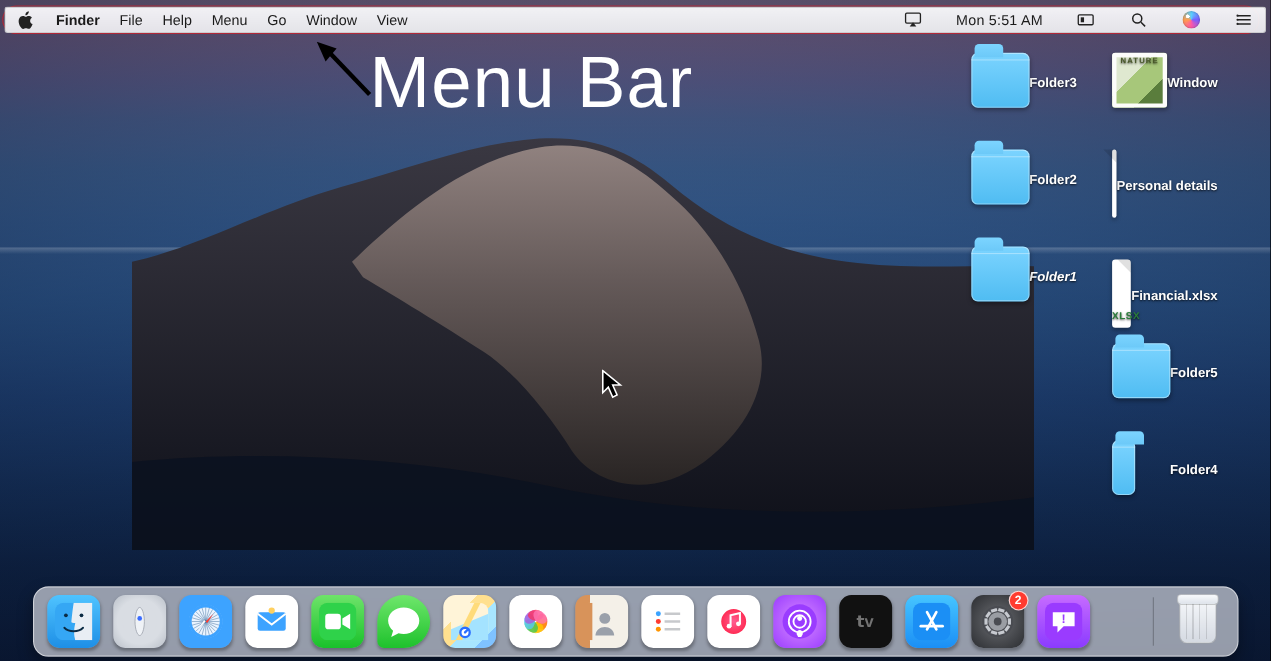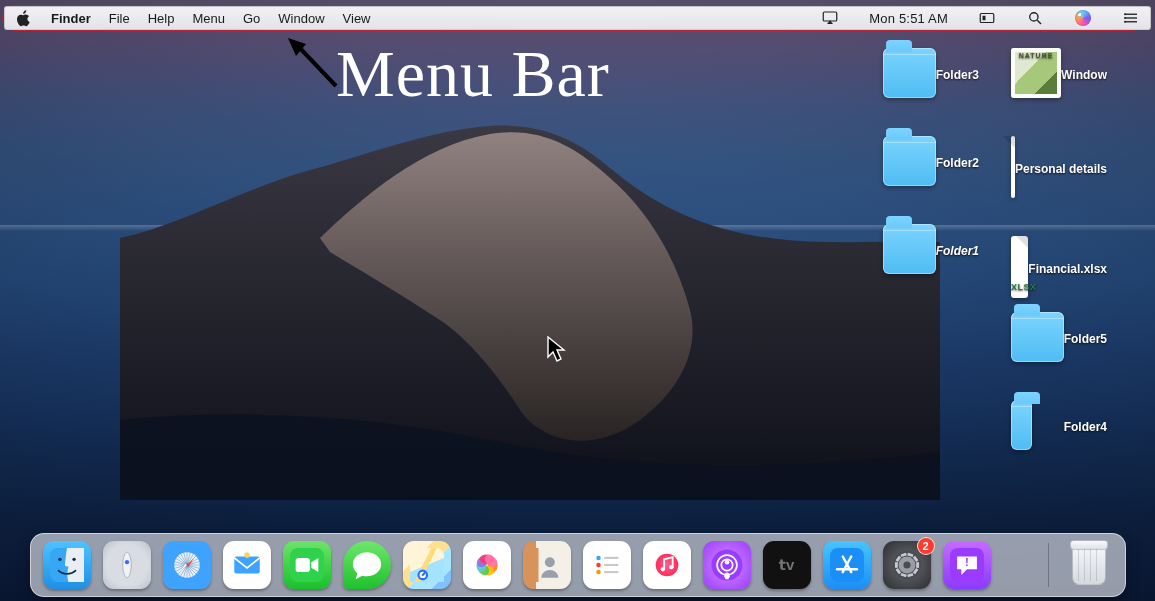--- a/index.html
+++ b/index.html
@@ -68,21 +68,20 @@
     pointer-events:none;
   }
   .anno-text {
     position:absolute;
     top: 36px; left: 336px;
     font-size: 66px;
     font-weight: 400;
     color: #ffffff;
     letter-spacing: 1px;
     pointer-events:none;
-    font-family:Liberation Serif, serif;
   }
 
   
   .island {
     position:absolute;
     left: 120px; top: 120px;
     width: 820px; height: 380px;
     pointer-events:none;
   }
 

